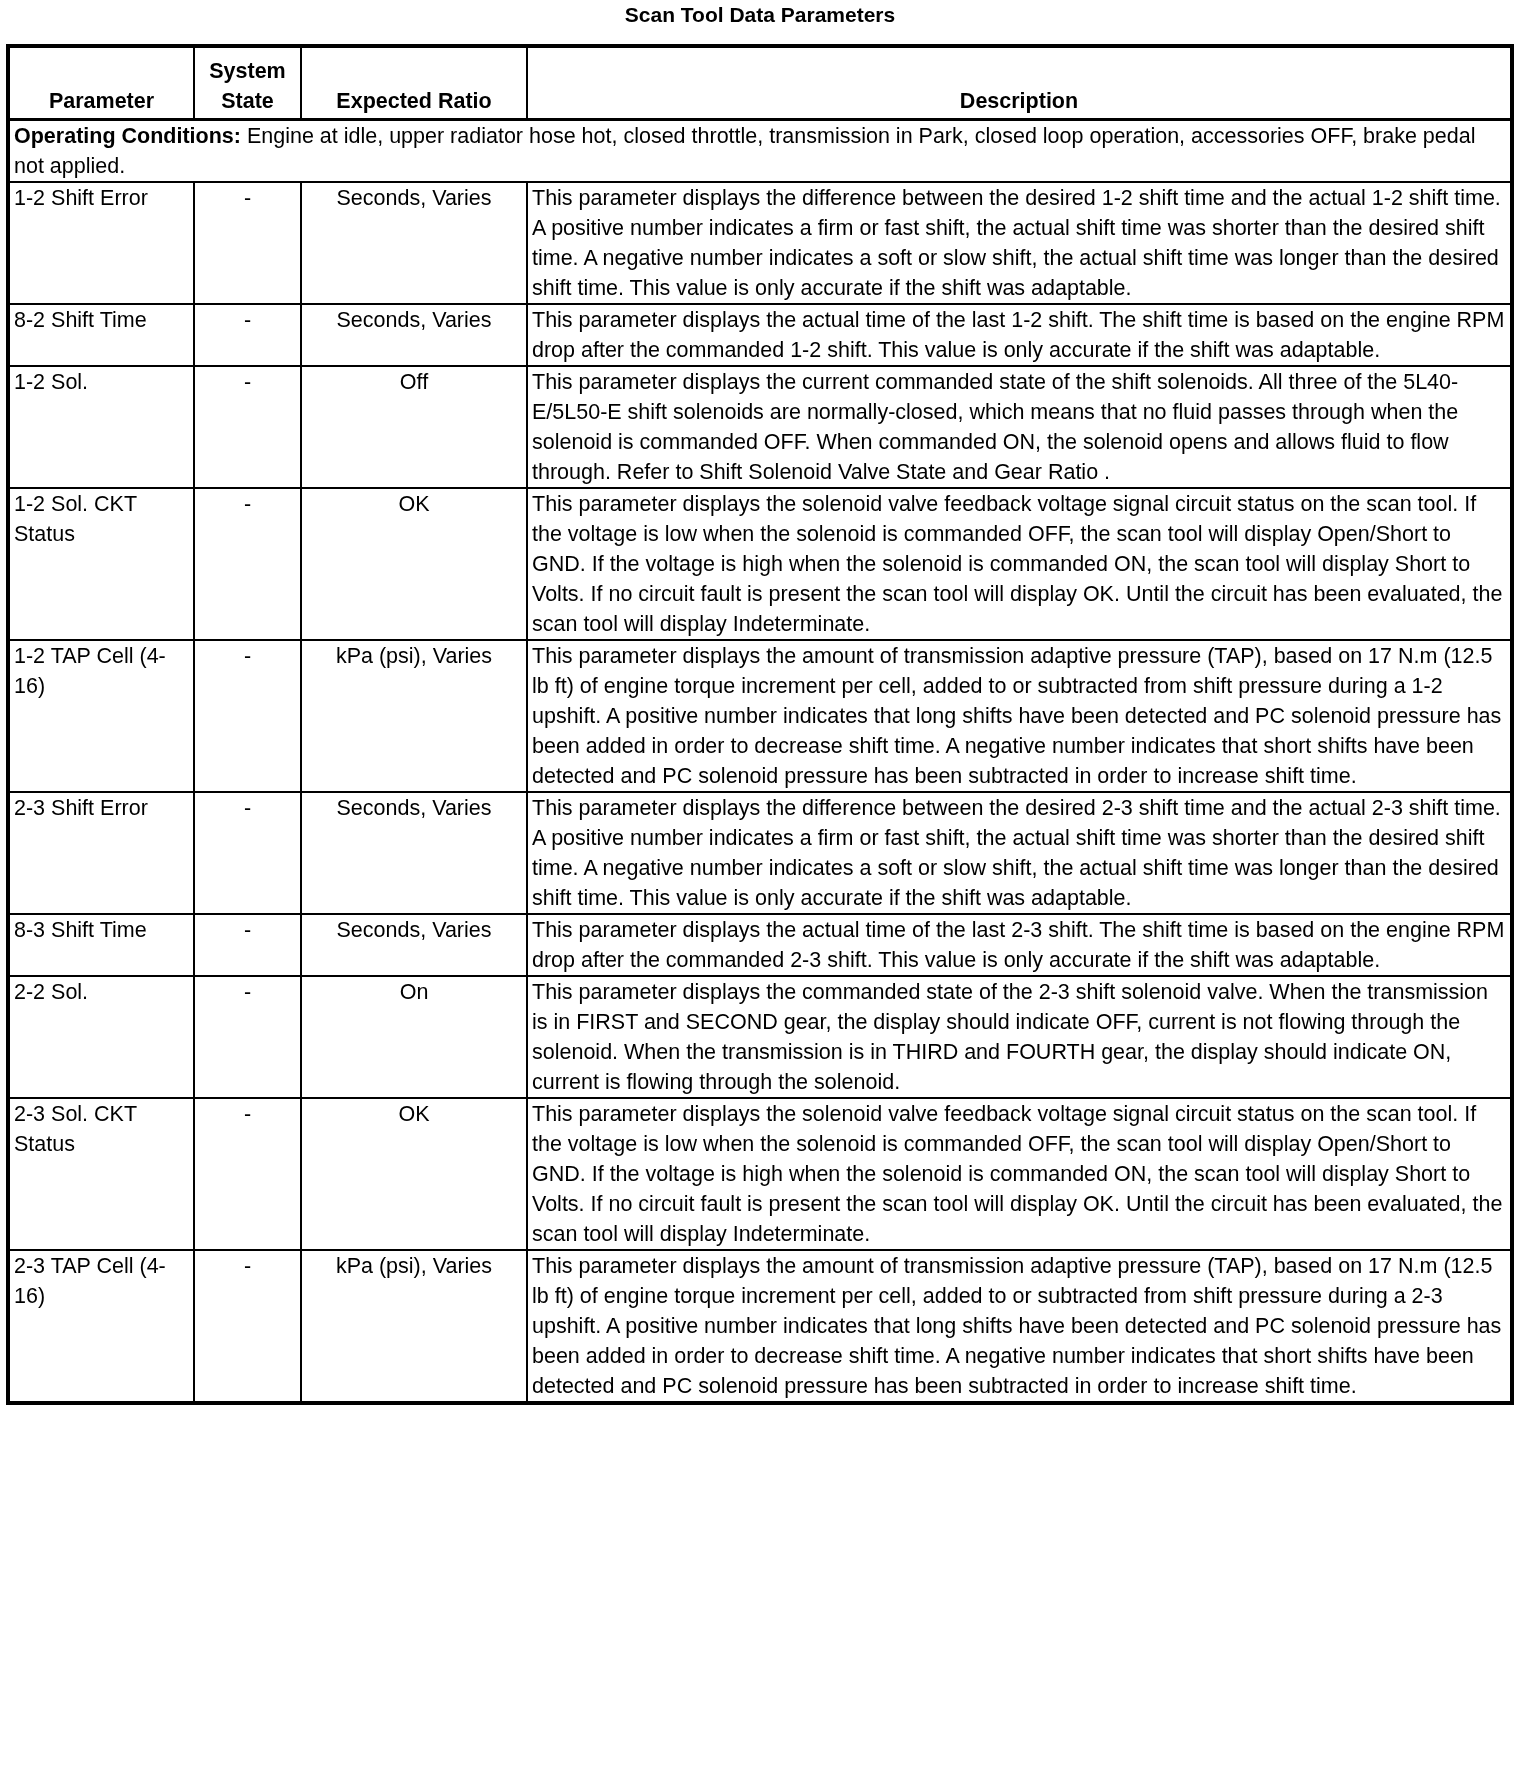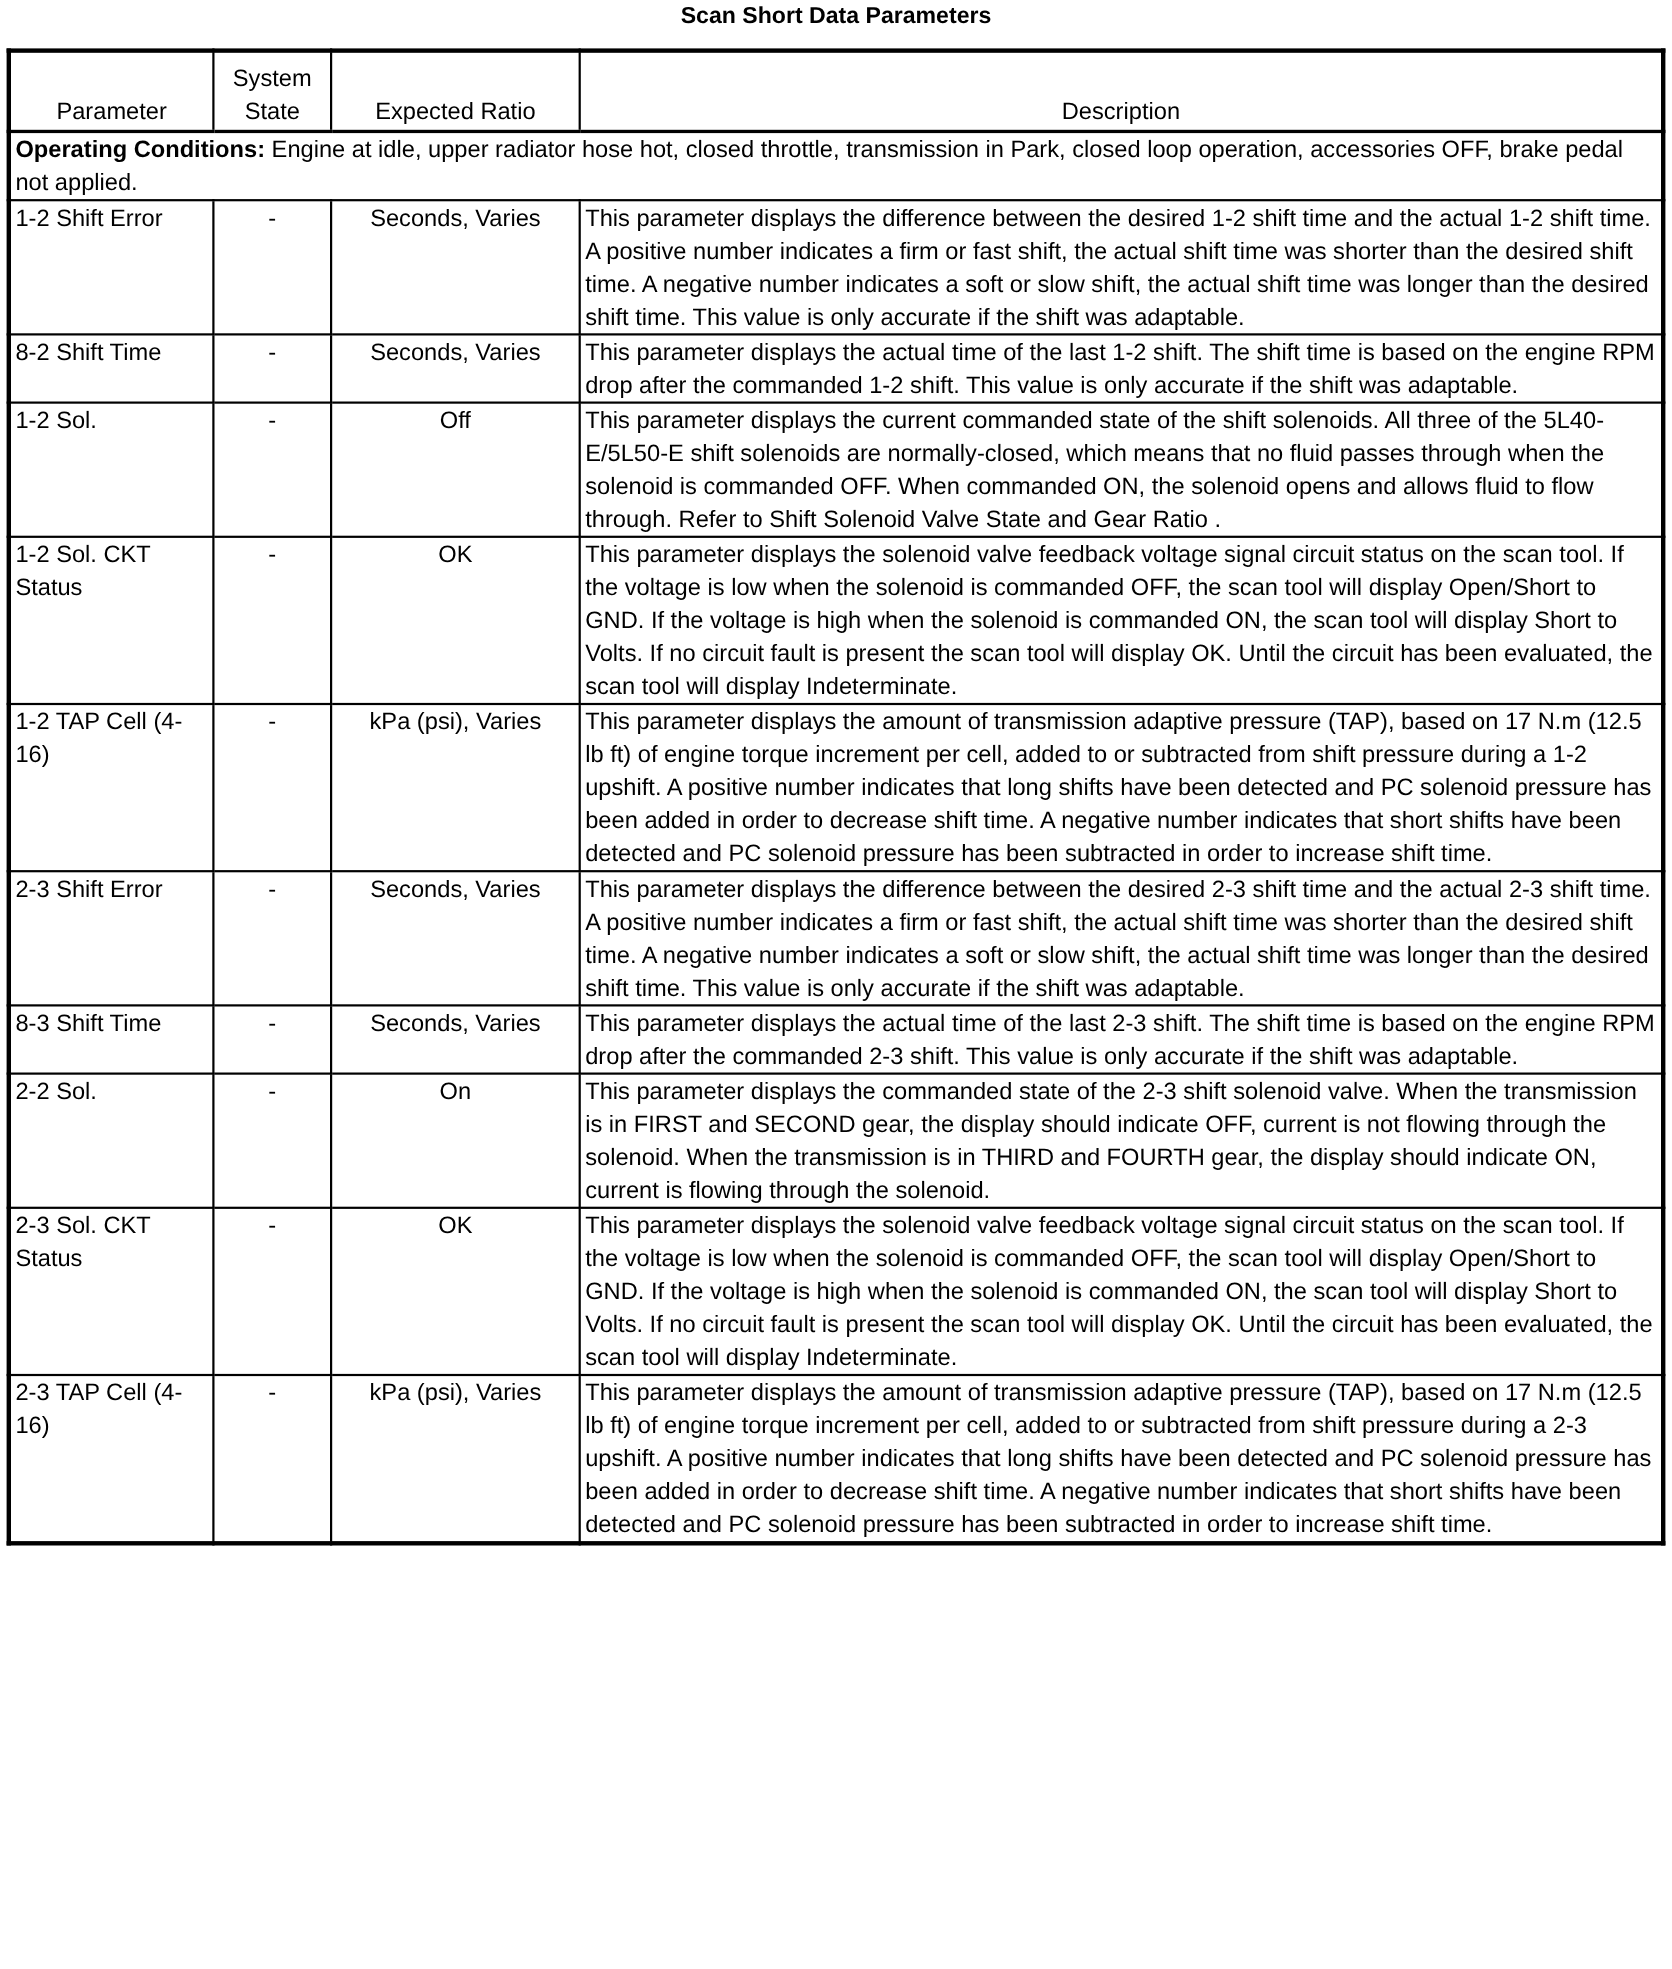--- a/index.html
+++ b/index.html
@@ -33,37 +33,37 @@
   table.params col.c1 { width: 186px; }
   table.params col.c2 { width: 107px; }
   table.params col.c3 { width: 226px; }
   table.params col.c4 { width: auto; }
   table.params th, table.params td {
     border: 2px solid #000;
     padding: 0 4px;
     vertical-align: top;
   }
   table.params th {
-    font-weight: normal;
+    font-weight: bold;
     text-align: center;
     vertical-align: bottom;
     padding-bottom: 2px;
     height: 68px;
     border-bottom: 3px solid #000;
   }
   td.cond { padding: 4px 4px 4px 4px; }
   td.cond b { font-weight: bold; text-align: center; }
   td.param { padding-top: 4px; }
   td.state, td.expected { text-align: center; vertical-align: middle; }
   td.desc { padding: 4px 4px 4px 6px; }
 </style>
 </head>
 <body>
 
-<div class="title">Scan Short Data Parameters</div>
+<div class="title">Scan Tool Data Parameters</div>
 
 <table class="params">
   <colgroup>
     <col class="c1">
       <col class="c2">
       <col class="c3">
       <col class="c4">
   </colgroup>
   <thead>
     <tr>

